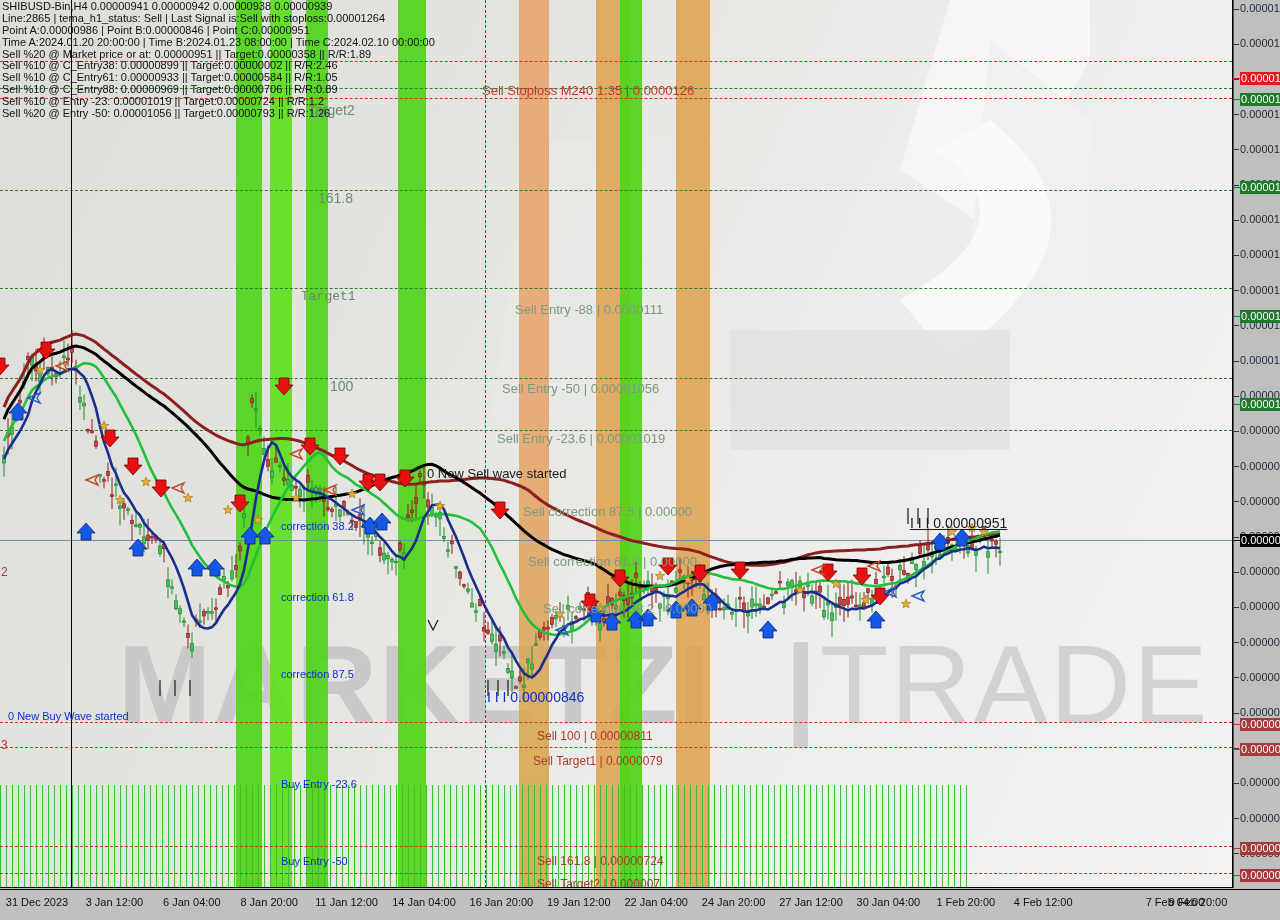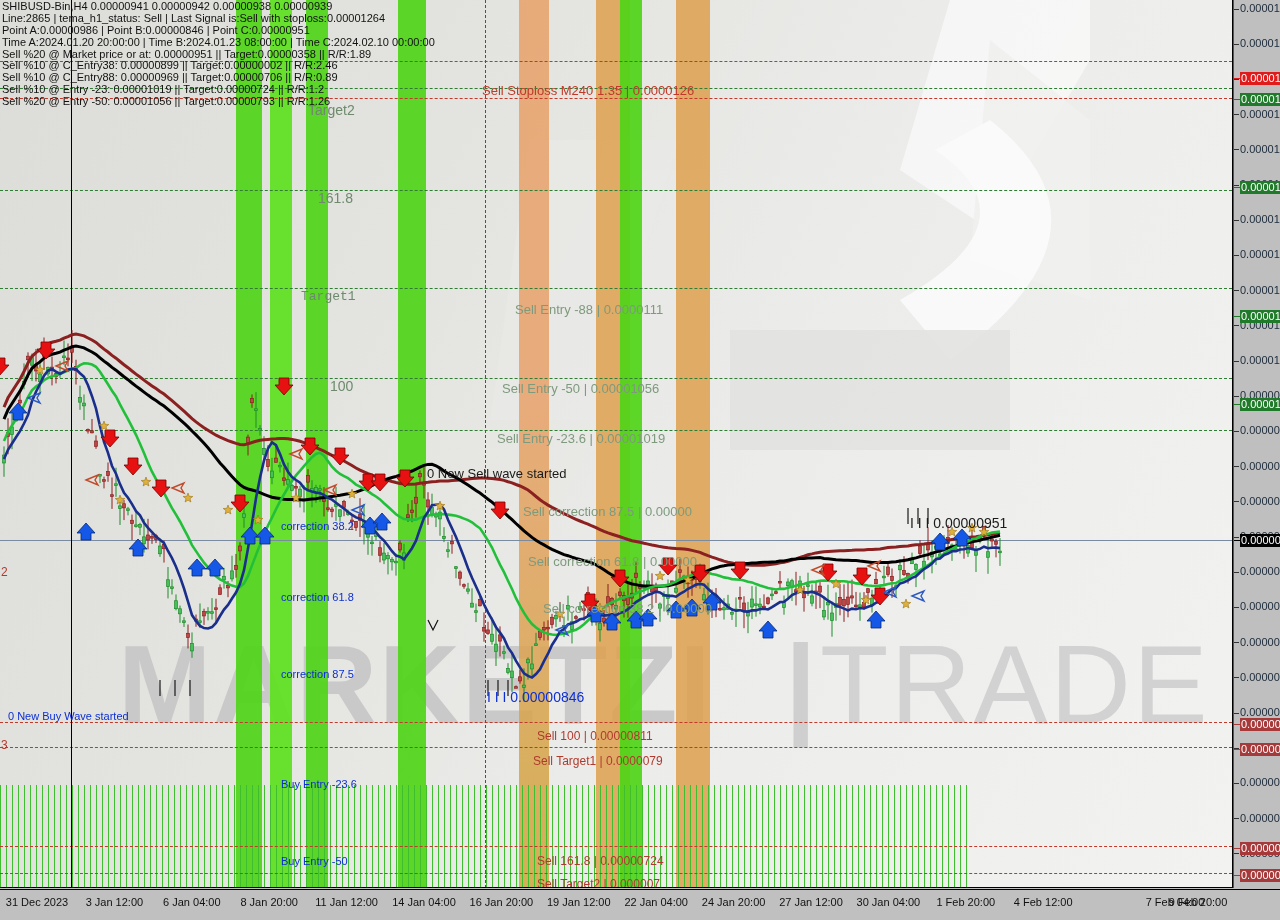--- a/index.html
+++ b/index.html
@@ -804,21 +804,21 @@
         <div class="lbl grn" style="left: 308px; top: 104px; font-size: 14px;">Target2</div>
         <div class="lbl grn" style="left: 318px; top: 192px; font-size: 14px;">161.8</div>
         <div class="lbl grn" style="left: 301px; top: 290px; font-size: 13px; font-family: Liberation Mono, monospace;">Target1</div>
         <div class="lbl grn2" style="left: 515px; top: 303px; font-size: 13px;">Sell Entry -88 | 0.0000111</div>
         <div class="lbl grn" style="left: 330px; top: 380px; font-size: 14px;">100</div>
         <div class="lbl grn2" style="left: 502px; top: 382px; font-size: 13px;">Sell Entry -50 | 0.00001056</div>
         <div class="lbl grn2" style="left: 497px; top: 432px; font-size: 13px;">Sell Entry -23.6 | 0.00001019</div>
         <div class="lbl blk" style="left: 427px; top: 467px; font-size: 13px;">0 New Sell wave started</div>
         <div class="lbl grn2" style="left: 523px; top: 505px; font-size: 13px;">Sell correction 87.5 | 0.00000</div>
         <div class="lbl blue" style="left: 281px; top: 520px; font-size: 11px;">correction 38.2</div>
-        <div class="lbl blk" style="left: 910px; top: 517px; font-size: 14px;">I I I 0.00000951</div>
+        <div class="lbl blk" style="left: 910px; top: 517px; font-size: 14px; text-decoration: underline;">I I I 0.00000951</div>
         <div class="lbl grn2" style="left: 528px; top: 555px; font-size: 13px;">Sell correction 61.8 | 0.00000</div>
         <div class="lbl blue" style="left: 281px; top: 591px; font-size: 11px;">correction 61.8</div>
         <div class="lbl grn2" style="left: 543px; top: 602px; font-size: 13px;">Sell correction 38.2 | 0.00000</div>
         <div class="lbl blue" style="left: 281px; top: 668px; font-size: 11px;">correction 87.5</div>
         <div class="lbl blue" style="left: 487px; top: 691px; font-size: 14px;">I I I 0.00000846</div>
         <div class="lbl blue" style="left: 8px; top: 710px; font-size: 11px;">0 New Buy Wave started</div>
         <div class="lbl redb" style="left: 537px; top: 730px;">Sell 100 | 0.00000811</div>
         <div class="lbl redb" style="left: 533px; top: 755px;">Sell Target1 | 0.0000079</div>
         <div class="lbl blue" style="left: 281px; top: 778px; font-size: 11px;">Buy Entry -23.6</div>
         <div class="lbl blue" style="left: 281px; top: 855px; font-size: 11px;">Buy Entry -50</div>
@@ -828,20 +828,21 @@
         <div class="lbl redb" style="left: 1px; top: 739px;">3</div>
       </div>
 
     <div id="info">
         <div>SHIBUSD-Bin,H4  0.00000941 0.00000942 0.00000938 0.00000939</div>
         <div>Line:2865 |  tema_h1_status: Sell | Last Signal is:Sell with stoploss:0.00001264</div>
         <div>Point A:0.00000986 | Point B:0.00000846 | Point C:0.00000951</div>
         <div>Time A:2024.01.20 20:00:00 | Time B:2024.01.23 08:00:00 | Time C:2024.02.10 00:00:00</div>
         <div>Sell %20 @ Market price or at: 0.00000951 || Target:0.00000358 || R/R:1.89</div>
         <div>Sell %10 @ C_Entry38: 0.00000899 || Target:0.00000002 || R/R:2.46</div>
+        <div>Sell %10 @ C_Entry61: 0.00000933 || Target:0.00000584 || R/R:1.05</div>
         <div>Sell %10 @ C_Entry88: 0.00000969 || Target:0.00000706 || R/R:0.89</div>
         <div>Sell %10 @ Entry -23: 0.00001019 || Target:0.00000724 || R/R:1.2</div>
         <div>Sell %20 @ Entry -50: 0.00001056 || Target:0.00000793 || R/R:1.26</div>
       </div>
   </div>
 
   <div id="yaxis">
       <div class="ytick" style="top: 2px;"><span class="dash"></span>0.00001</div>
       <div class="ytick" style="top: 37.2px;"><span class="dash"></span>0.00001</div>
       <div class="ytick" style="top: 72.4px;"><span class="dash"></span>0.00001</div>

